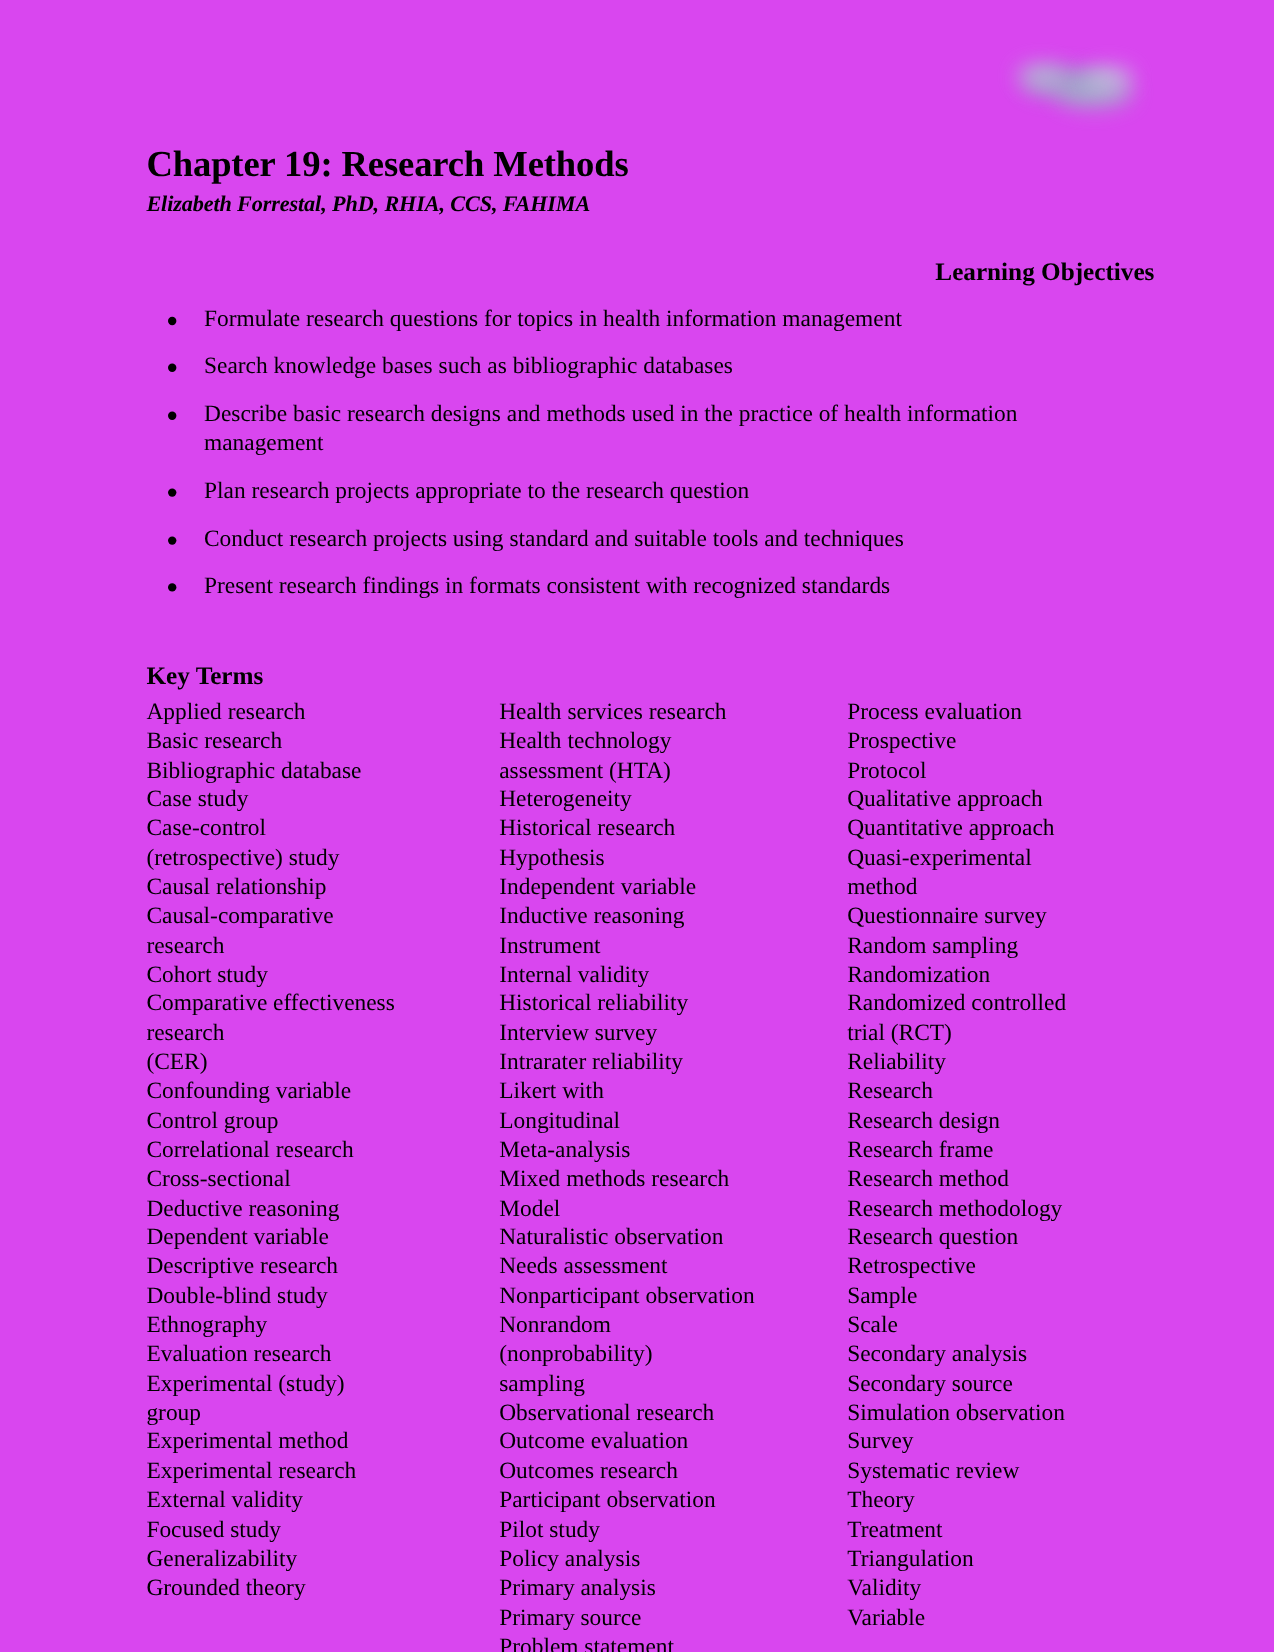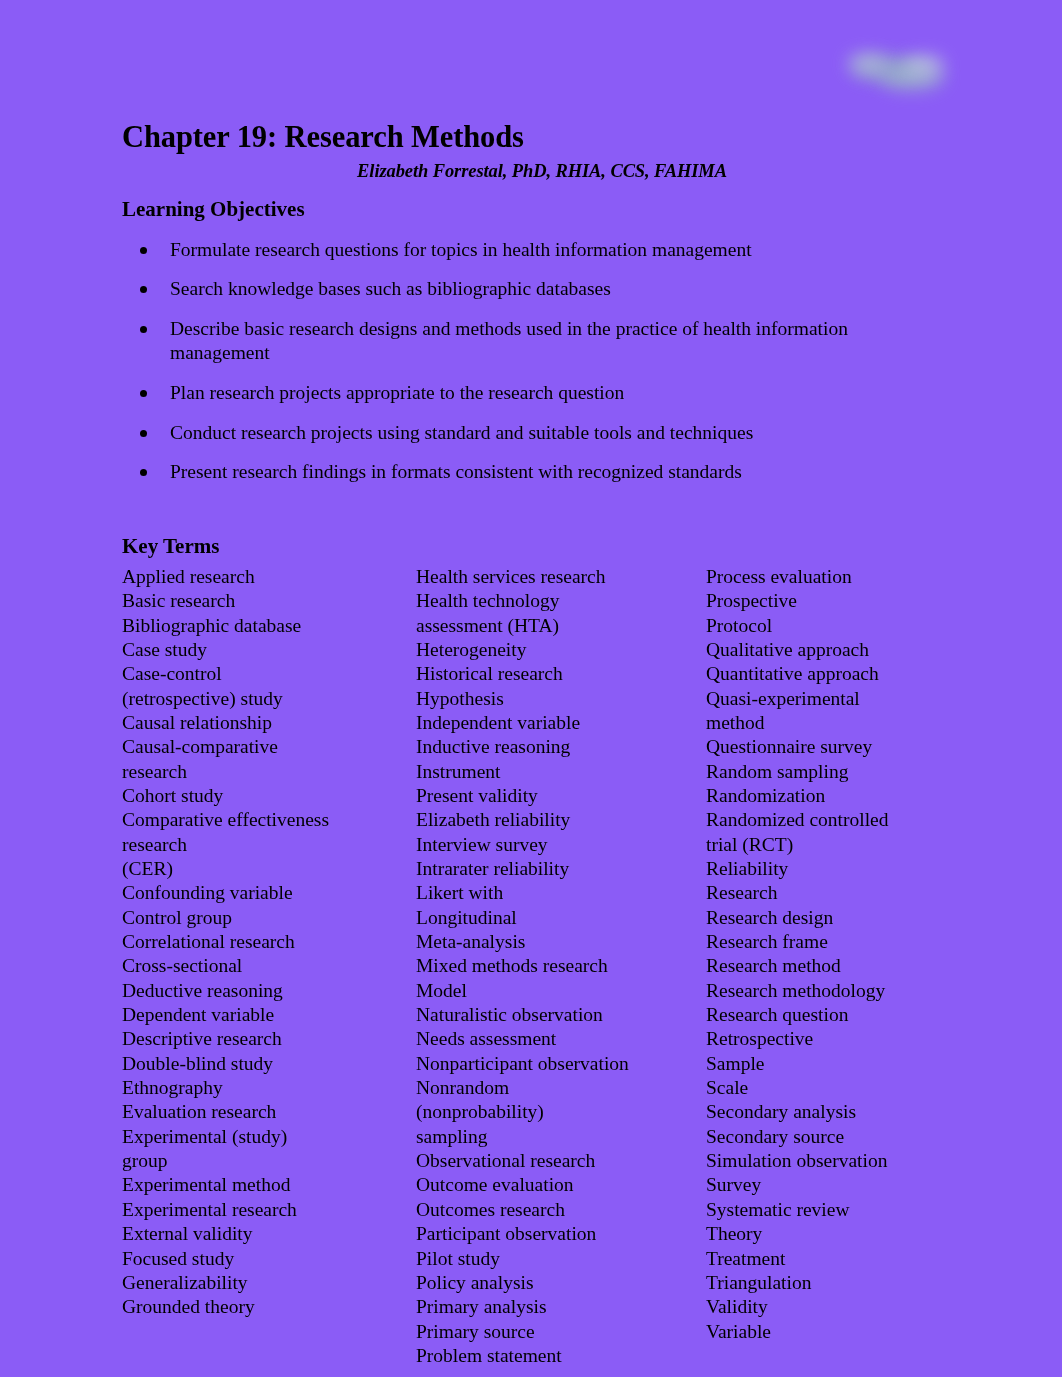--- a/index.html
+++ b/index.html
@@ -9,21 +9,21 @@
     background: #ffffff;
   }
   body {
     font-family: "Liberation Serif", "DejaVu Serif", serif;
     color: #000000;
   }
   .page {
     position: relative;
     width: 1062px;
     height: 1377px;
-    background: #8b5cf6;
+    background: #d946ef;
     overflow: hidden;
     box-sizing: border-box;
   }
 
   
   .watermark {
     position: absolute;
     left: 846px;
     top: 52px;
     width: 104px;
@@ -68,33 +68,33 @@
     margin: 0;
     padding: 0;
   }
   .author {
     font-size: 18.5px;
     font-weight: bold;
     font-style: italic;
     line-height: 1.2;
     margin: 6px 0 0 0;
     letter-spacing: -0.1px;
-    text-align: center;
   }
 
   .section-heading {
     font-size: 21px;
     font-weight: bold;
     line-height: 1.2;
     margin: 0;
     padding: 0;
   }
 
   .objectives-heading {
-    margin-top: 15px;
+    margin-top: 32px;
+    text-align: right;
   }
 
   .objectives {
     list-style: none;
     margin: 0;
     padding: 0;
     margin-top: 7px;
   }
   .objectives li {
     position: relative;
@@ -220,22 +220,22 @@
       <div class="kt-col kt-col-2">
           <div class="kt-term">Health services research</div>
           <div class="kt-term">Health technology</div>
           <div class="kt-term">assessment (HTA)</div>
           <div class="kt-term">Heterogeneity</div>
           <div class="kt-term">Historical research</div>
           <div class="kt-term">Hypothesis</div>
           <div class="kt-term">Independent variable</div>
           <div class="kt-term">Inductive reasoning</div>
           <div class="kt-term">Instrument</div>
-          <div class="kt-term">Present validity</div>
-          <div class="kt-term">Elizabeth reliability</div>
+          <div class="kt-term">Internal validity</div>
+          <div class="kt-term">Historical reliability</div>
           <div class="kt-term">Interview survey</div>
           <div class="kt-term">Intrarater reliability</div>
           <div class="kt-term">Likert with</div>
           <div class="kt-term">Longitudinal</div>
           <div class="kt-term">Meta-analysis</div>
           <div class="kt-term">Mixed methods research</div>
           <div class="kt-term">Model</div>
           <div class="kt-term">Naturalistic observation</div>
           <div class="kt-term">Needs assessment</div>
           <div class="kt-term">Nonparticipant observation</div>

